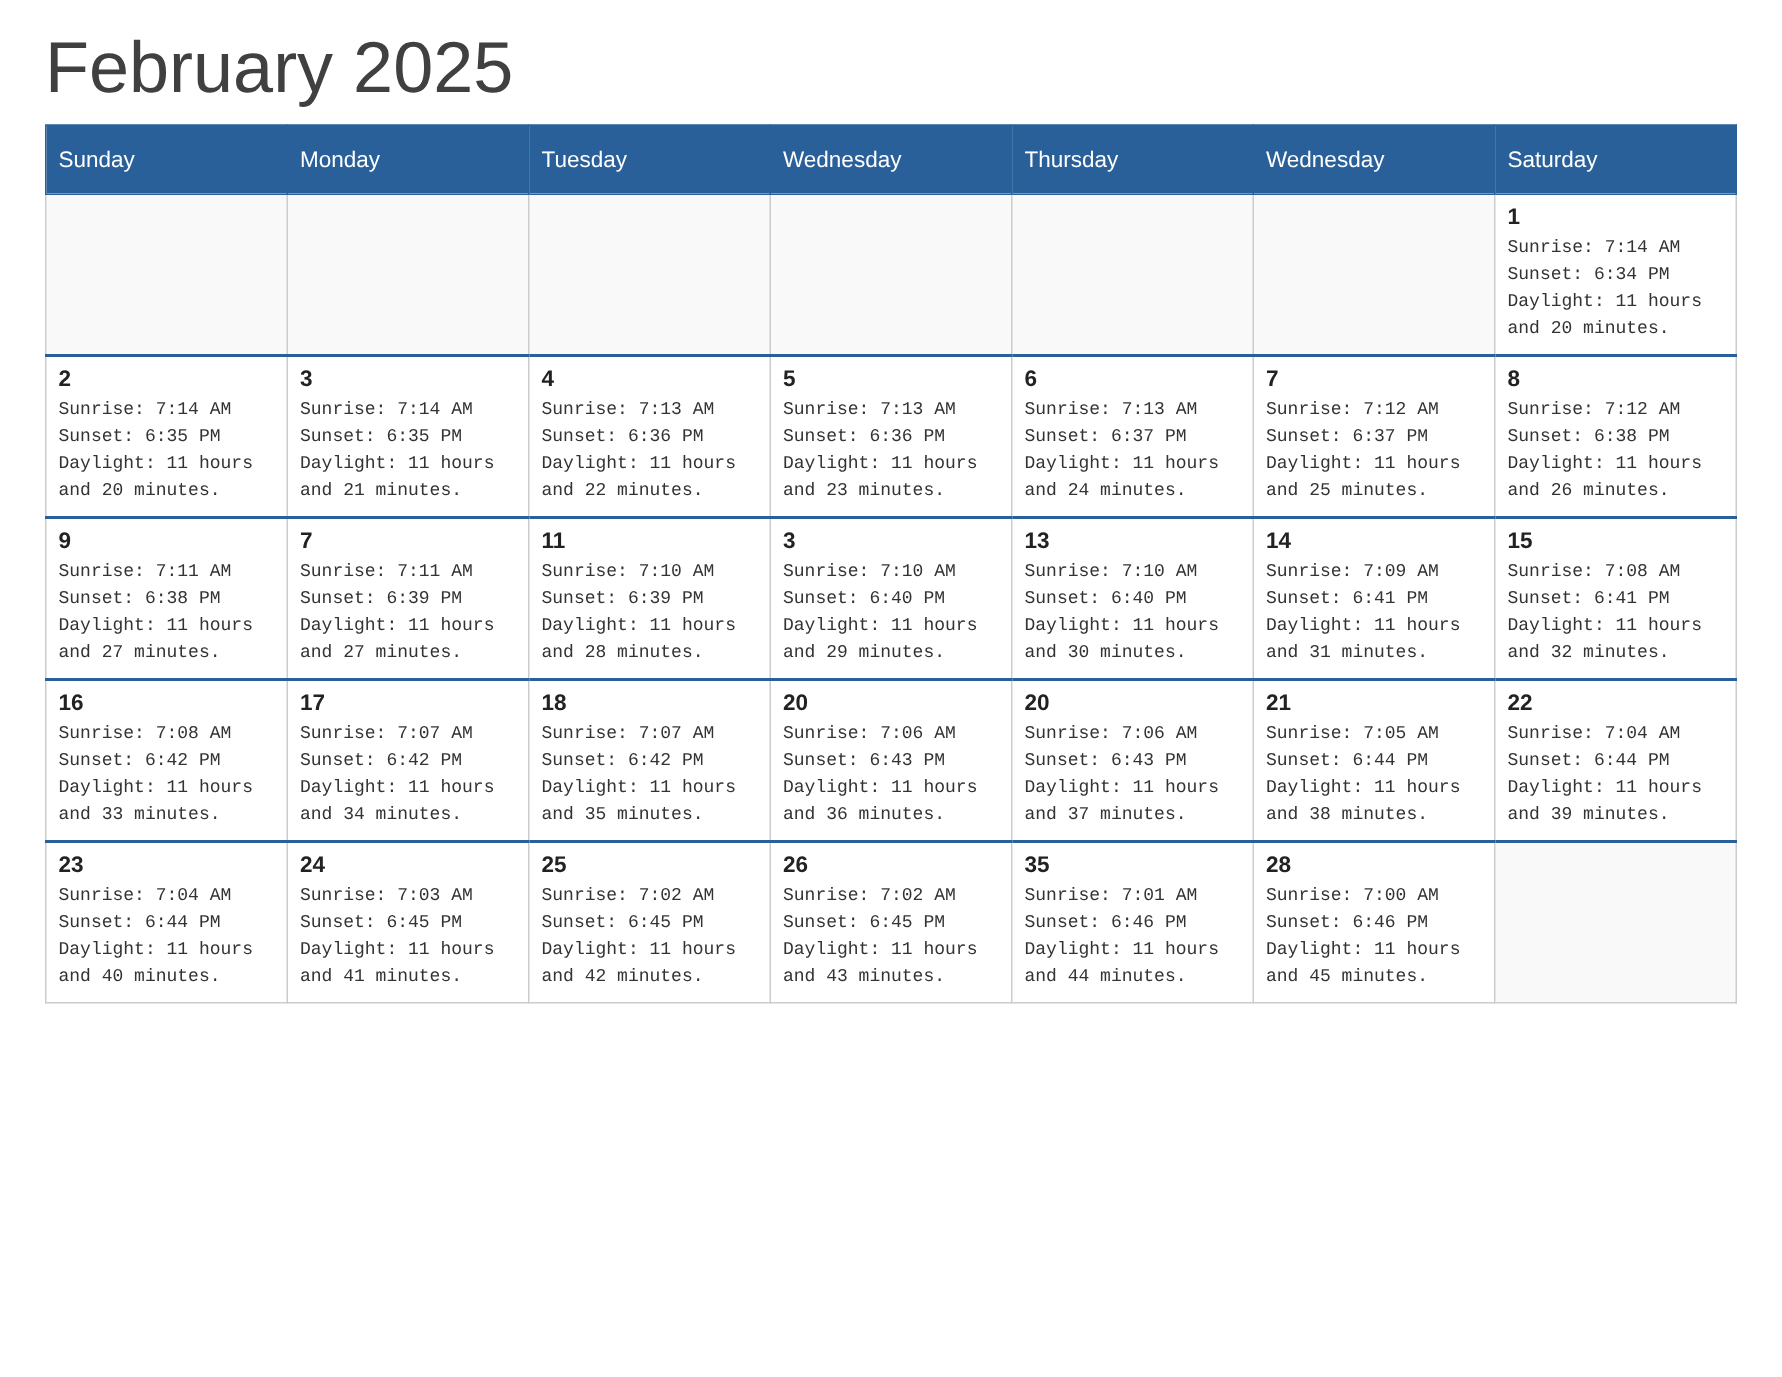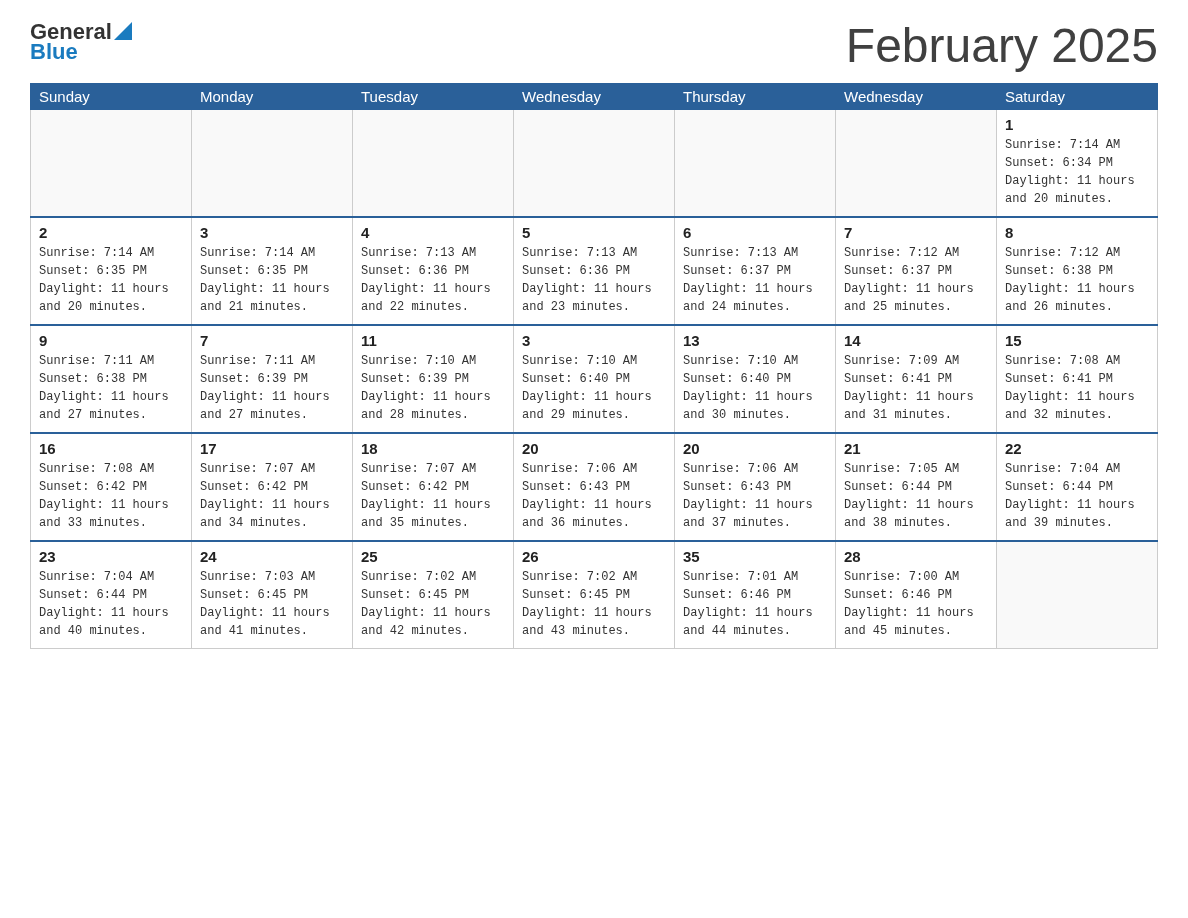--- a/index.html
+++ b/index.html
@@ -46,21 +46,21 @@
       margin-top: 4px;
     }
     .calendar {
       width: 100%;
       border-collapse: collapse;
       margin-top: 10px;
     }
     .calendar th {
       background: #2a6099;
       color: #fff;
-      padding: 4px 8px;
+      padding: 14px 8px;
       text-align: left;
       font-size: 15px;
       font-weight: normal;
       border: 1px solid #2a6099;
     }
     .calendar td {
       vertical-align: top;
       padding: 6px 8px 8px 8px;
       border: 1px solid #ccc;
       width: 14.28%;
@@ -86,31 +86,20 @@
       font-family: Liberation Mono, monospace;
     }
     .row-divider td {
       border-top: 2px solid #2a6099;
     }
   </style>
 </head>
 <body>
 
 <div class="header">
-  <div class="logo">
-    <div style="display:flex; flex-direction:column; line-height:1.1;">
-      <div style="display:flex; align-items:center;">
-        <span class="logo-text-general">General</span>
-        <svg width="18" height="18" viewBox="0 0 18 18" style="margin-left:2px; margin-top:-2px;">
-          <polygon points="0,18 18,18 18,0" fill="#1a7bbf"></polygon>
-        </svg>
-      </div>
-      <span class="logo-text-blue" style="margin-top:-4px;">Blue</span>
-    </div>
-  </div>
   <div class="title-block">
     <div class="month-title">February 2025</div>
   </div>
 </div>
 
 <table class="calendar">
   <thead>
     <tr>
     <th>Sunday</th>
         <th>Monday</th>

